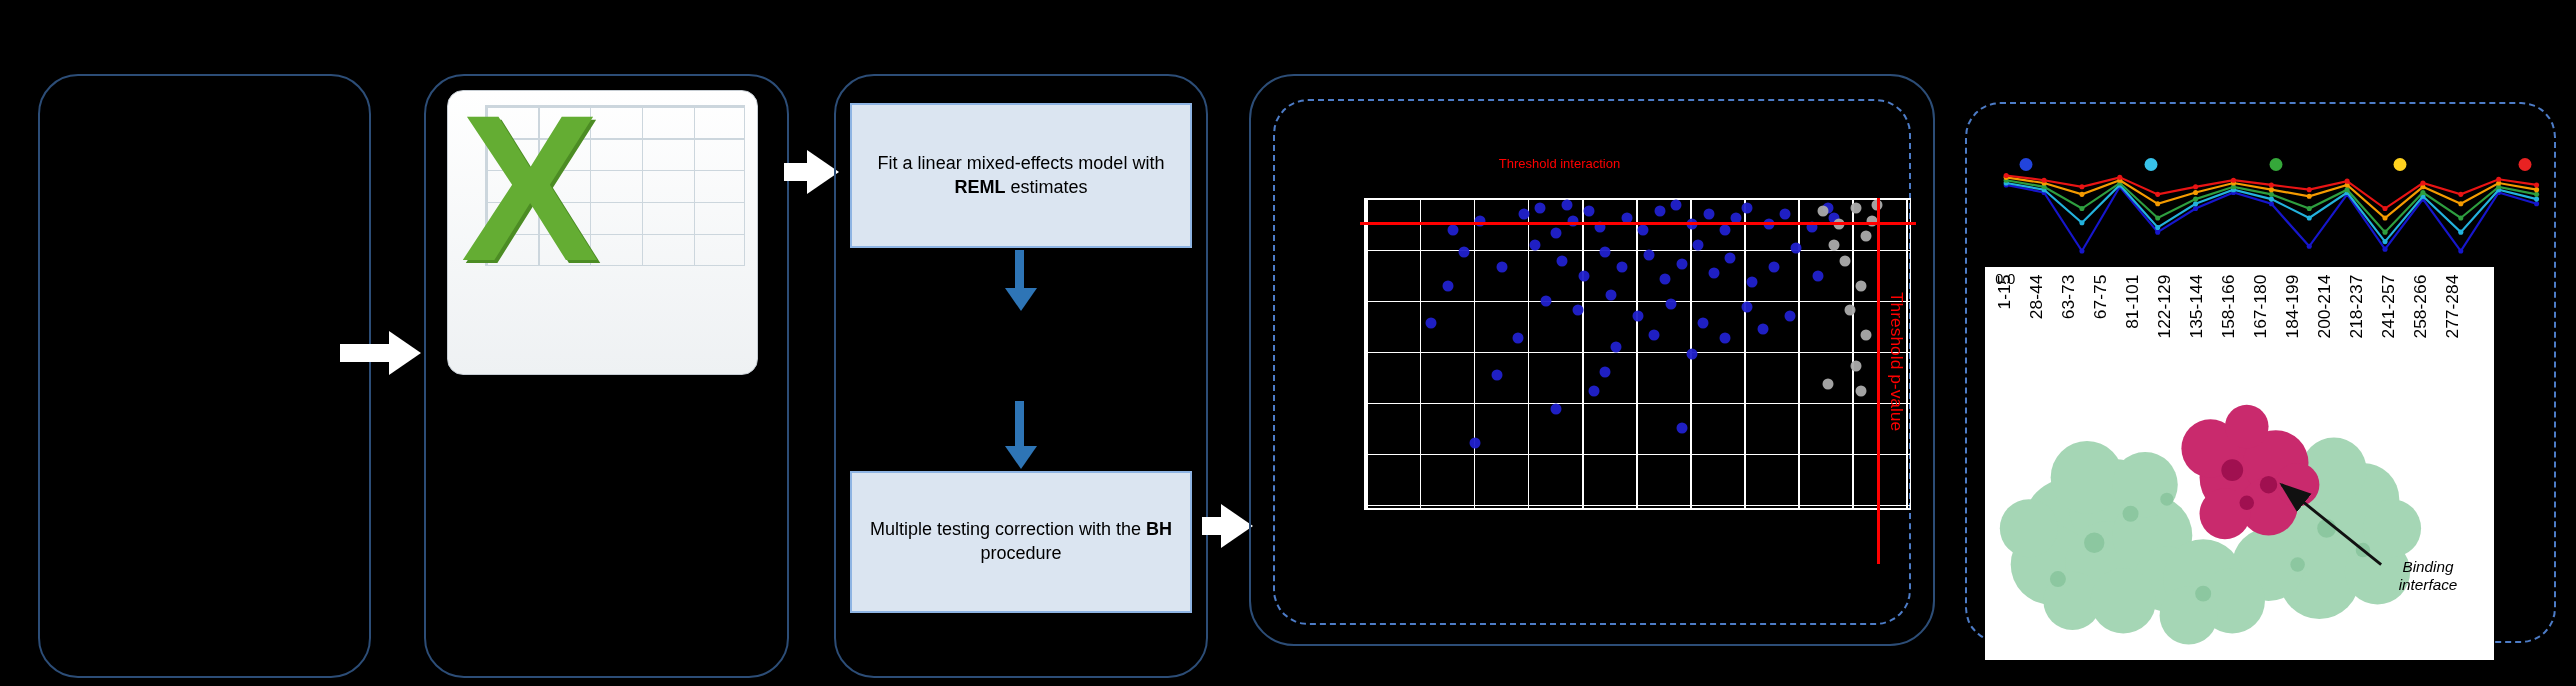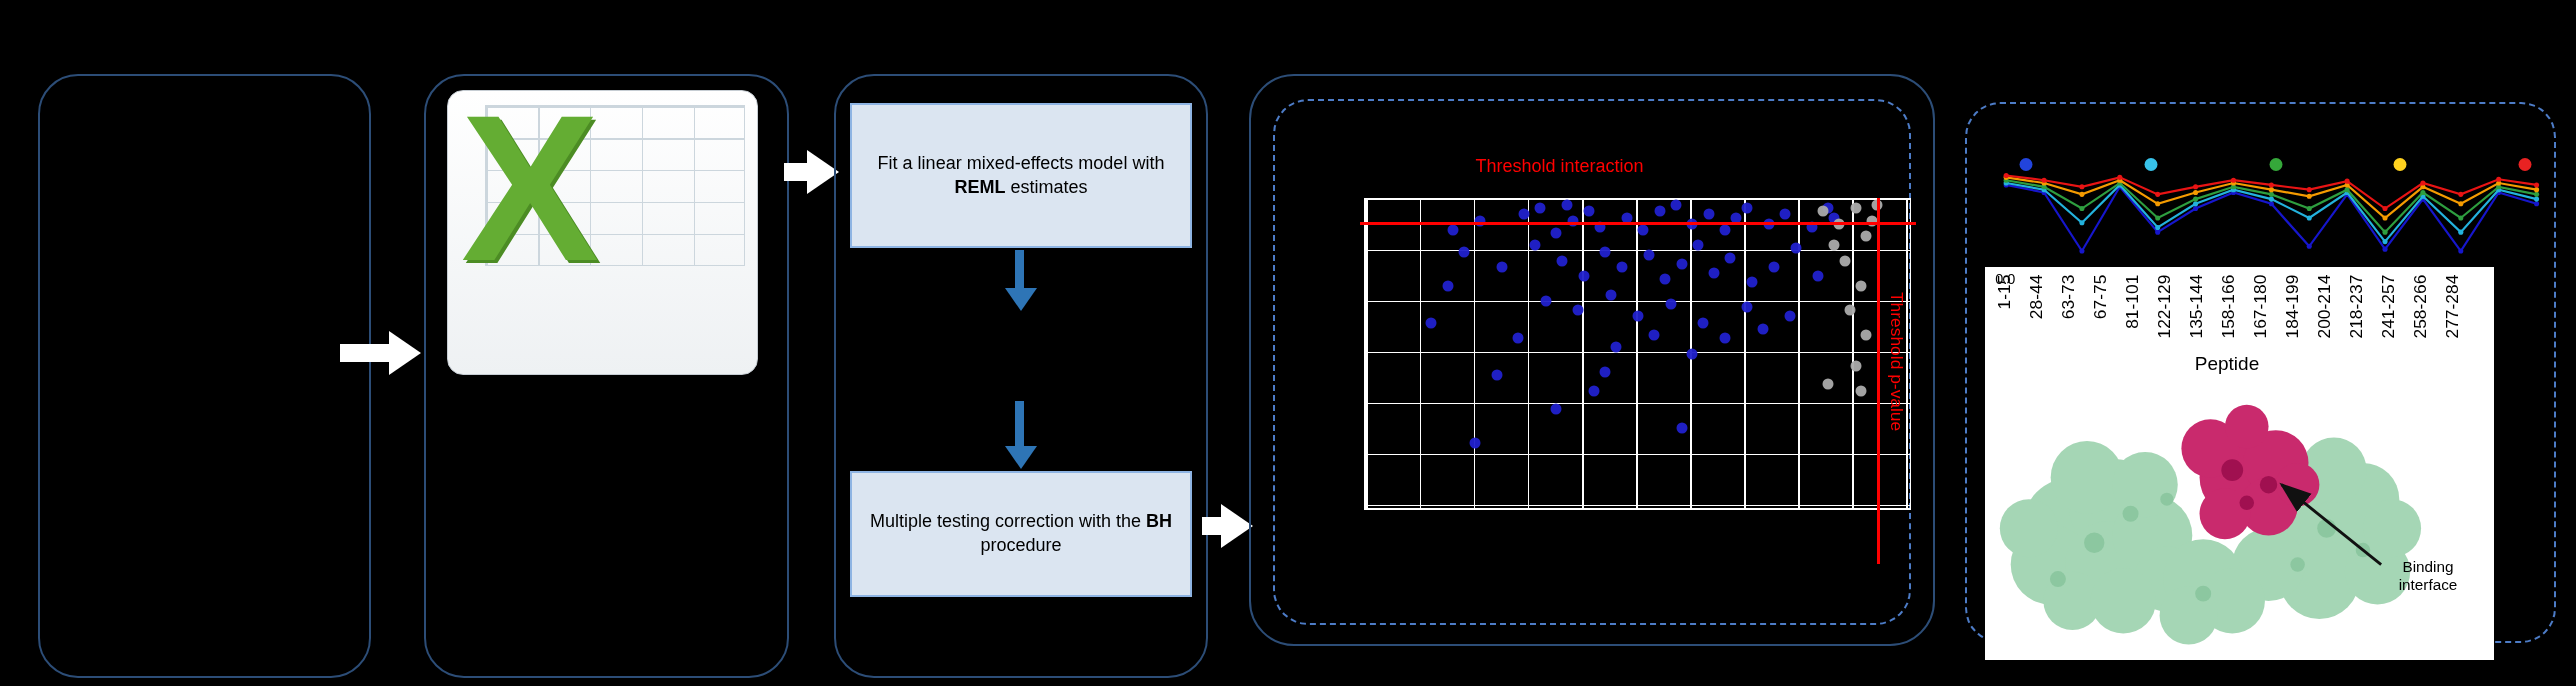--- a/index.html
+++ b/index.html
@@ -28,21 +28,21 @@
          border-left:16px solid transparent;border-right:16px solid transparent;
          border-top:23px solid #2e75b6;}
 
   
   .fbox{position:absolute;left:850px;width:342px;background:#dbe5f1;border:2.2px solid #8eb4e3;
         display:flex;align-items:center;justify-content:center;text-align:center;
         font-size:18px;line-height:1.32;color:#000;padding:4.4px 11.6px;box-sizing:border-box;}
   .fbox b{font-weight:bold;}
   .fb1{top:103px;height:145px;}
   .fb2{top:311px;height:89px;}
-  .fb3{top:471px;height:126px;}
+  .fb3{top:471px;height:142px;}
 
   
   .csv-icon{position:absolute;left:447px;top:90px;width:309px;height:283px;
             background:linear-gradient(180deg,#ffffff,#eef1f3);
             border:1.5px solid #c6cdd3;border-radius:16px;}
   .csv-grid{position:absolute;left:12%;right:4%;top:5%;height:56%;
             border:1.5px solid #ccd6dd;
             background-image:repeating-linear-gradient(to right,#ccd6dd 0 1.5px,transparent 1.5px 52px),
                              repeating-linear-gradient(to bottom,#ccd6dd 0 1.5px,transparent 1.5px 32px);}
   .csv-x{position:absolute;left:13px;top:-5.8px;font-size:207px;line-height:1;font-weight:bold;
@@ -57,37 +57,37 @@
   .volcano-plot{position:absolute;left:1364px;top:198px;width:544px;height:309px;
         border-left:2.2px solid #fff;border-bottom:2.2px solid #fff;
         border-top:1.5px solid #fff;border-right:1.5px solid #fff;box-sizing:content-box;
         background-image:repeating-linear-gradient(to right,#fff 0 1.5px,transparent 1.5px 54px),
                          repeating-linear-gradient(to bottom,#fff 0 1.5px,transparent 1.5px 51px);}
   .dot{position:absolute;width:11px;height:11px;border-radius:50%;
        transform:translate(-50%,-50%);z-index:3;opacity:.95;}
   .red-h{position:absolute;left:-5.8px;width:calc(100% + 11.6px);height:2.9px;background:#ff0000;z-index:5;}
   .red-v{position:absolute;top:-1.5px;width:2.9px;height:calc(100% + 57px);background:#ff0000;z-index:5;}
   .vtitle{position:absolute;left:1443px;top:156px;width:233px;text-align:center;
-          color:#ff0000;font-size:18px;}
+          color:#ff0000;font-size:13px;}
   .vside{position:absolute;left:1907px;top:292px;color:#ff0000;font-size:17.4px;
          transform:rotate(90deg);transform-origin:0 0;white-space:nowrap;}
 
   
   .pep-svg{position:absolute;left:1988px;top:144px;}
   .pep-dots{position:absolute;left:1992px;top:158px;width:567px;height:14.5px;}
   .pdot{position:absolute;top:0;width:13px;height:13px;border-radius:50%;transform:translateX(-50%);}
   .white-box{position:absolute;left:1985px;top:267px;width:509px;height:393px;background:#fff;}
   .tick00{position:absolute;left:10.2px;top:3.6px;font-size:14.5px;color:#000;}
   .pep-xlabel{position:absolute;top:57px;width:116px;height:17.4px;text-align:right;
               font-size:17.4px;color:#000;transform:rotate(-90deg);white-space:nowrap;}
   .pep-title{position:absolute;left:0;top:86px;width:484px;text-align:center;
              font-size:19px;color:#000;}
   .protein-svg{position:absolute;left:0;top:116px;}
   .annot{position:absolute;left:403px;top:291px;width:80px;text-align:center;
-         font-size:15.3px;line-height:1.2;color:#000;}
+         font-size:15.3px;line-height:1.2;color:#000;font-style:italic;}
 </style>
 </head>
 <body>
 
 <div class="canvas">
 
   <div class="panel p1"></div>
 
   <div class="flow-arrow" style="left:340px;top:331px;width:81px">
     <div class="shaft"></div>
@@ -310,21 +310,20 @@
         <div class="pep-xlabel" style="left: 152px;">135-144</div>
         <div class="pep-xlabel" style="left: 184px;">158-166</div>
         <div class="pep-xlabel" style="left: 216px;">167-180</div>
         <div class="pep-xlabel" style="left: 248px;">184-199</div>
         <div class="pep-xlabel" style="left: 280px;">200-214</div>
         <div class="pep-xlabel" style="left: 312px;">218-237</div>
         <div class="pep-xlabel" style="left: 344px;">241-257</div>
         <div class="pep-xlabel" style="left: 376px;">258-266</div>
         <div class="pep-xlabel" style="left: 408px;">277-284</div>
       </div>
-    <div class="pep-title">Peptide</div>
 
     <svg class="protein-svg" width="509" height="276" viewBox="0 0 700 380">
       <defs>
         <marker id="ah" markerWidth="12" markerHeight="10" refX="10" refY="4" orient="auto">
           <path d="M0,0 L11,4 L0,8 z" fill="#111"></path>
         </marker>
       </defs>
 
       <g fill="#a5d6b5">
         <circle cx="120" cy="200" r="70"></circle>

